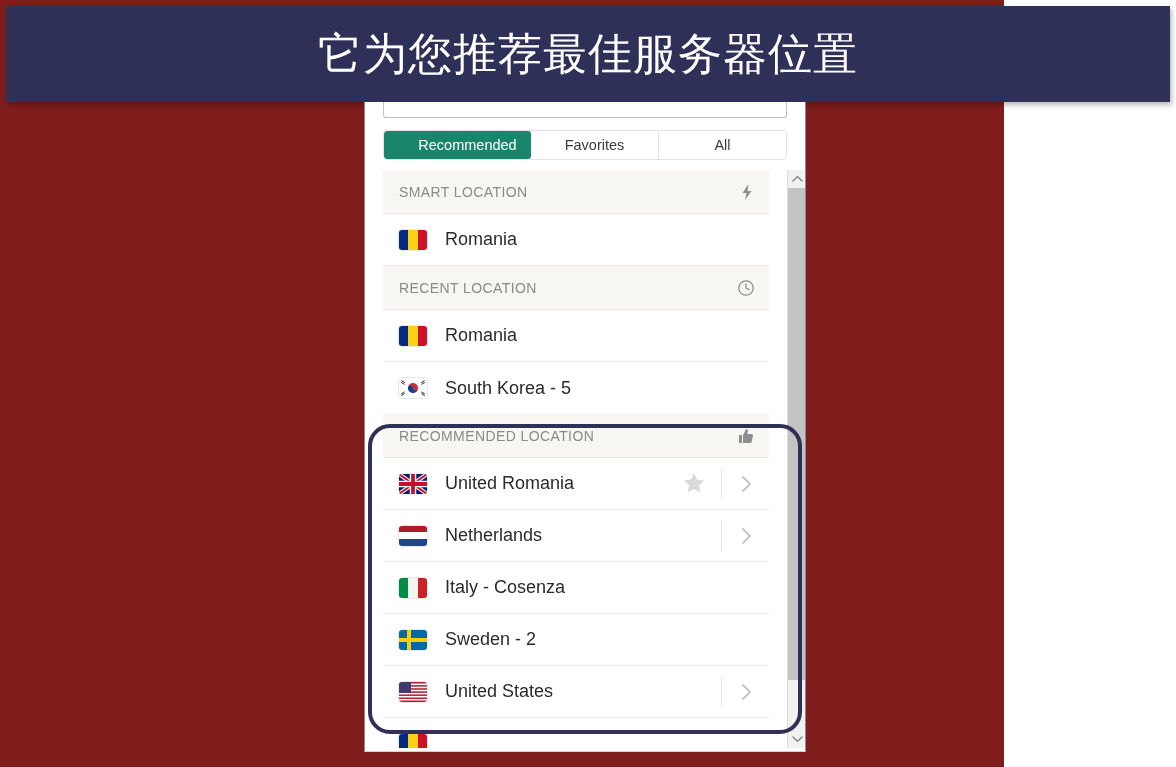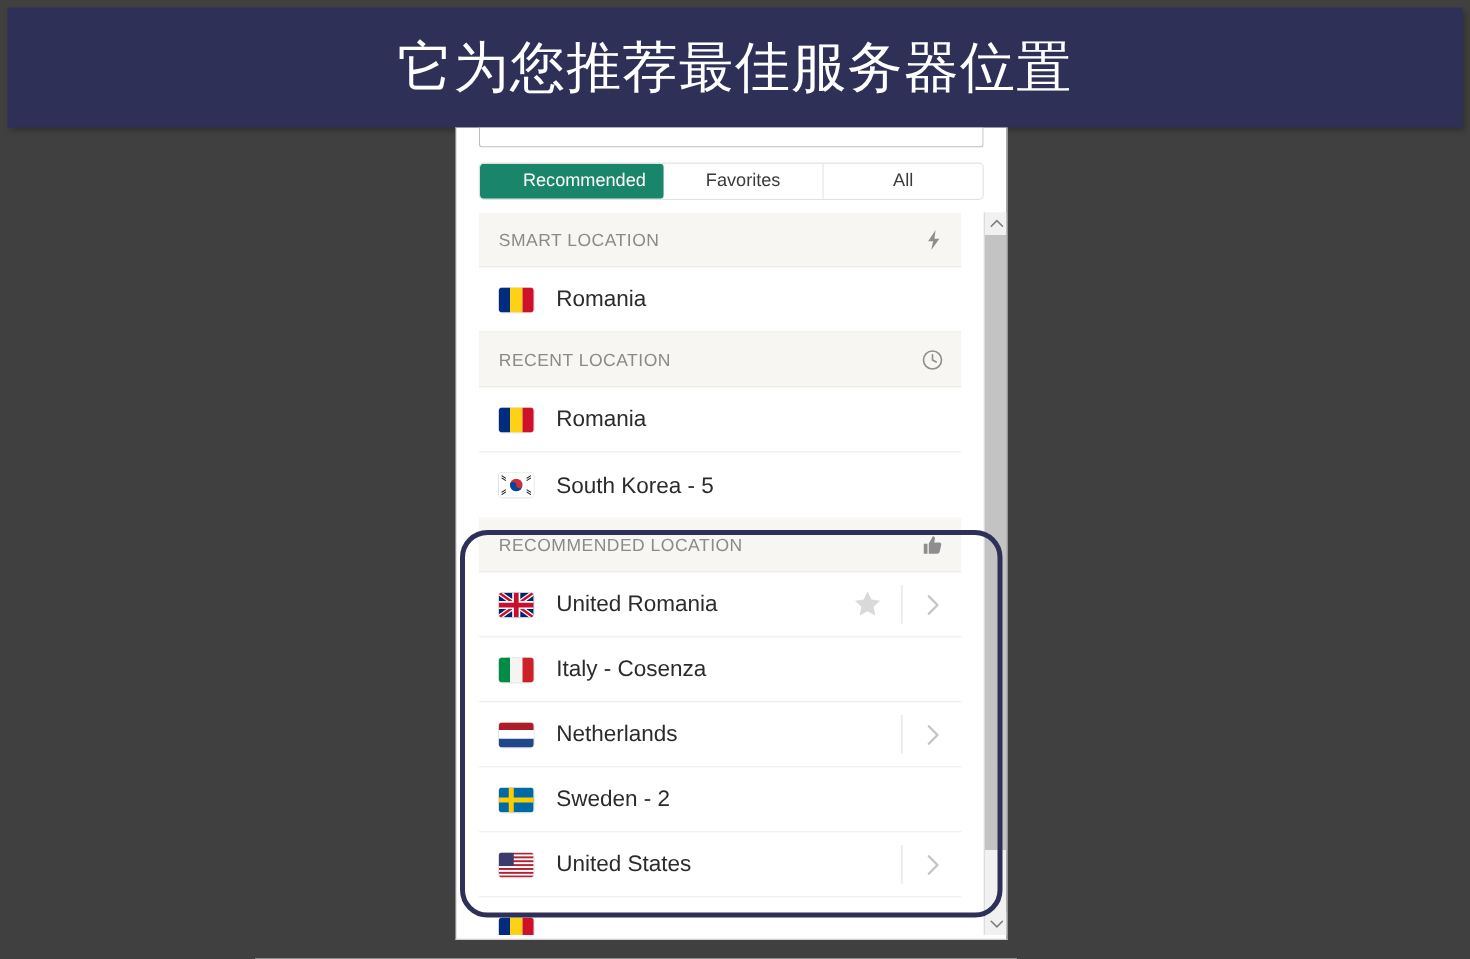--- a/index.html
+++ b/index.html
@@ -2,21 +2,21 @@
 <html><head>
 <meta charset="utf-8">
 <style>
   * { box-sizing: border-box; margin: 0; padding: 0; }
   html, body {
     width: 1176px; height: 767px;
     background: #ffffff;
     font-family: "Liberation Sans", sans-serif;
     overflow: hidden;
   }
-  .page { position: relative; width: 1176px; height: 767px; background: #404040; text-decoration: underline; }
+  .page { position: relative; width: 1004px; height: 767px; background: #7f1d1d; text-decoration: underline; }
 
   
   .banner {
     position: absolute; left: 6px; top: 6px;
     width: 1164px; height: 96px;
     background: #2f3058;
     display: flex; align-items: center; justify-content: center;
     box-shadow: 2px 3px 5px rgba(0,0,0,0.28);
   }
   .banner-text {
@@ -311,50 +311,50 @@
               <span class="chev-cell">
                 <svg width="14" height="20" viewBox="0 0 14 20">
                     <path d="M4 3 L11 10 L4 17" fill="none" stroke="#c4c4c4" stroke-width="1.8" stroke-linecap="round" stroke-linejoin="round"></path>
                   </svg>
               </span>
             </span>
           </div>
 
           <div class="loc-row">
             <span class="flag">
+              <span class="h3">
+                  <i style="background:#ae1c28"></i>
+                  <i style="background:#ffffff"></i>
+                  <i style="background:#21468b"></i>
+                </span>
+            </span>
+            <span class="loc-name">Netherlands</span>
+            <span class="row-actions">
+              <span class="spacer-cell"></span>
+              <span class="chev-cell">
+                <svg width="14" height="20" viewBox="0 0 14 20">
+                    <path d="M4 3 L11 10 L4 17" fill="none" stroke="#c4c4c4" stroke-width="1.8" stroke-linecap="round" stroke-linejoin="round"></path>
+                  </svg>
+              </span>
+            </span>
+          </div>
+
+          <div class="loc-row">
+            <span class="flag">
               <span class="v3">
                   <i style="background:#008c45"></i>
                   <i style="background:#f4f5f0"></i>
                   <i style="background:#cd212a"></i>
                 </span>
             </span>
             <span class="loc-name">Italy - Cosenza</span>
             <span class="row-actions">
                 <span class="spacer-cell"></span>
                 <span class="spacer-cell"></span>
               </span>
-          </div>
-
-          <div class="loc-row">
-            <span class="flag">
-              <span class="h3">
-                  <i style="background:#ae1c28"></i>
-                  <i style="background:#ffffff"></i>
-                  <i style="background:#21468b"></i>
-                </span>
-            </span>
-            <span class="loc-name">Netherlands</span>
-            <span class="row-actions">
-              <span class="spacer-cell"></span>
-              <span class="chev-cell">
-                <svg width="14" height="20" viewBox="0 0 14 20">
-                    <path d="M4 3 L11 10 L4 17" fill="none" stroke="#c4c4c4" stroke-width="1.8" stroke-linecap="round" stroke-linejoin="round"></path>
-                  </svg>
-              </span>
-            </span>
           </div>
 
           <div class="loc-row">
             <span class="flag">
               <svg width="28" height="20" viewBox="0 0 28 20">
                 <rect width="28" height="20" fill="#006aa7"></rect>
                 <rect x="8" y="0" width="4" height="20" fill="#fecc00"></rect>
                 <rect x="0" y="8" width="28" height="4" fill="#fecc00"></rect>
               </svg>
             </span>

